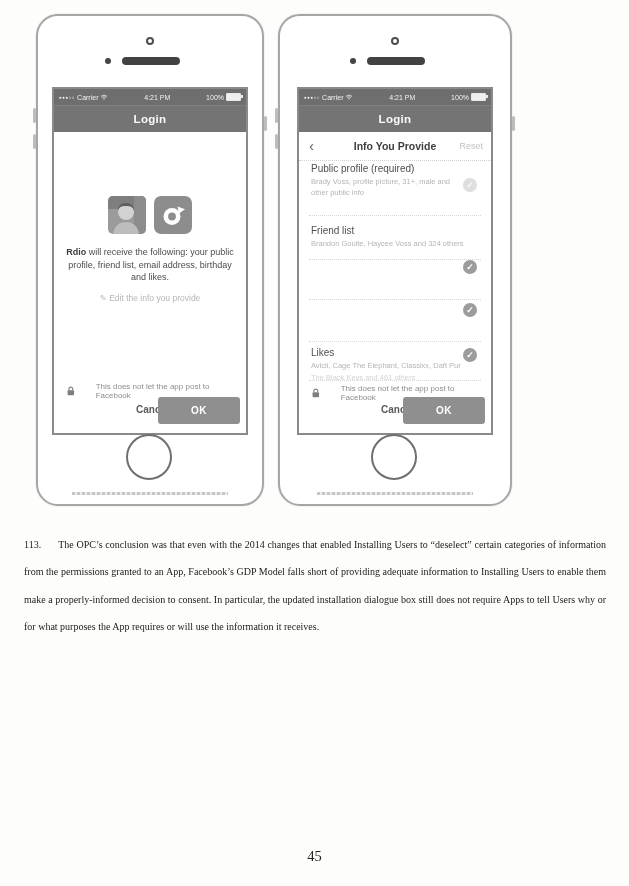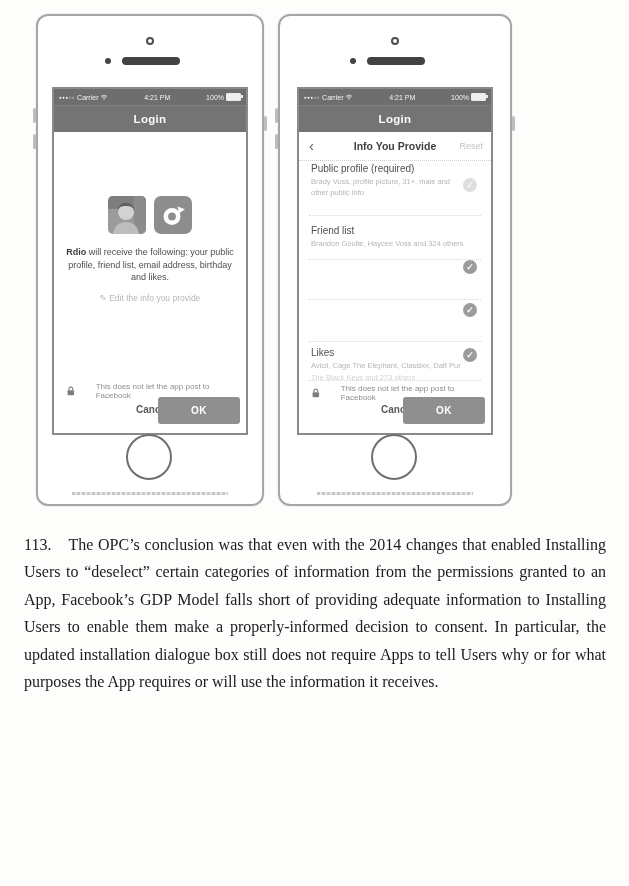--- a/index.html
+++ b/index.html
@@ -1,20 +1,20 @@
 <!DOCTYPE html>
 <html><head>
 <meta charset="utf-8">
 <style>
   html,body{margin:0;padding:0;background:#e8e8e8;}
   #page{position:relative;width:629px;height:886px;background:#fdfdfc;margin:0 auto;overflow:hidden;
         font-family:"Liberation Sans",sans-serif;}
   
   .phone{position:absolute;top:14px;height:492px;background:#fff;border:2px solid #a6a6a6;
-         border-radius:12px;box-sizing:border-box;box-shadow:0 0 0 1px rgba(0,0,0,.04);}
+         border-radius:22px;box-sizing:border-box;box-shadow:0 0 0 1px rgba(0,0,0,.04);}
   #phone1{left:36px;width:228px;}
   #phone2{left:278px;width:234px;}
   .cam-dot{position:absolute;top:21px;left:50%;margin-left:-4px;width:8px;height:8px;
            border:2px solid #4e4e4e;border-radius:50%;background:#fff;box-sizing:border-box;}
   .front-dot{position:absolute;top:42px;left:50%;margin-left:-45px;width:6px;height:6px;
              background:#454545;border-radius:50%;}
   .speaker{position:absolute;top:41px;left:50%;margin-left:-28px;width:58px;height:8px;
            background:#424242;border-radius:4px;}
   .homebtn{position:absolute;bottom:24px;left:50%;margin-left:-24px;width:46px;height:46px;
            border:2.5px solid #6f6f6f;border-radius:50%;box-sizing:border-box;background:#fff;}
@@ -56,21 +56,21 @@
   .row-label{font-size:10px;color:#4f4f4f;}
   .row-sub{font-size:7.5px;color:#b5b5b5;line-height:10.5px;margin-top:3px;}
   .nowrap{white-space:nowrap;overflow:hidden;}
   .faded2{color:#d3d3d3;height:8px;overflow:hidden;}
   .sep{position:absolute;left:10px;right:10px;border-top:1px dotted #d8d8d8;}
   .chk{position:absolute;right:14px;width:14px;height:14px;border-radius:50%;background:#9c9c9c;
        color:#fff;font-size:9px;line-height:14px;text-align:center;font-weight:bold;}
   .chk.faint{background:#dedede;color:#fafafa;}
   
   .para{position:absolute;left:24px;top:531px;width:582px;font-family:"Liberation Serif",serif;
-        font-size:16px;line-height:27.4px;text-align:justify;color:#1b1b1b;}
+        font-size:10px;line-height:27.4px;text-align:justify;color:#1b1b1b;}
   .pnum{padding-right:17px;}
   .pageno{position:absolute;top:848px;left:0;width:100%;text-align:center;
           font-family:"Liberation Serif",serif;font-size:14.5px;color:#222;}
 </style>
 </head>
 <body>
 
 <div id="page">
 
   <div class="phone" id="phone1">
@@ -197,21 +197,21 @@
 
         <div class="chk" style="top:128px;">✓</div>
         <div class="sep" style="top:167px;"></div>
 
         <div class="chk" style="top:171px;">✓</div>
         <div class="sep" style="top:209px;"></div>
 
         <div class="p2row" style="top:215px;">
           <div class="row-label">Likes</div>
           <div class="row-sub nowrap" style="width:150px;">Avicii, Cage The Elephant, Classixx, Daft Punk,</div>
-          <div class="row-sub nowrap faded2" style="margin-top:1px;">The Black Keys and 273 others</div>
+          <div class="row-sub nowrap faded2" style="margin-top:1px;">The Black Keys and 461 others</div>
         </div>
         <div class="chk" style="top:216px;">✓</div>
         <div class="sep" style="top:248px;"></div>
 
         <div class="lockline" style="top:252px;">
           <svg width="8" height="10" viewBox="0 0 8 10">
             <path d="M2 4.2V3a2 2 0 0 1 4 0v1.2" fill="none" stroke="#7d7d7d" stroke-width="1.2"></path>
             <rect x="0.6" y="4.2" width="6.8" height="5.2" rx="1" fill="#7d7d7d"></rect>
           </svg>
           <span>This does not let the app post to Facebook</span>
@@ -225,13 +225,14 @@
     </div>
 
     <div class="homebtn"></div>
     <div class="bline"></div>
   </div>
 
   <div class="para">
     <span class="pnum">113.</span><span>The OPC’s conclusion was that even with the 2014 changes that enabled Installing Users to “deselect” certain categories of information from the permissions granted to an App, Facebook’s GDP Model falls short of providing adequate information to Installing Users to enable them make a properly-informed decision to consent. In particular, the updated installation dialogue box still does not require Apps to tell Users why or for what purposes the App requires or will use the information it receives.</span>
   </div>
 
+  <div class="pageno">45</div>
 </div>
 
 </body></html>

